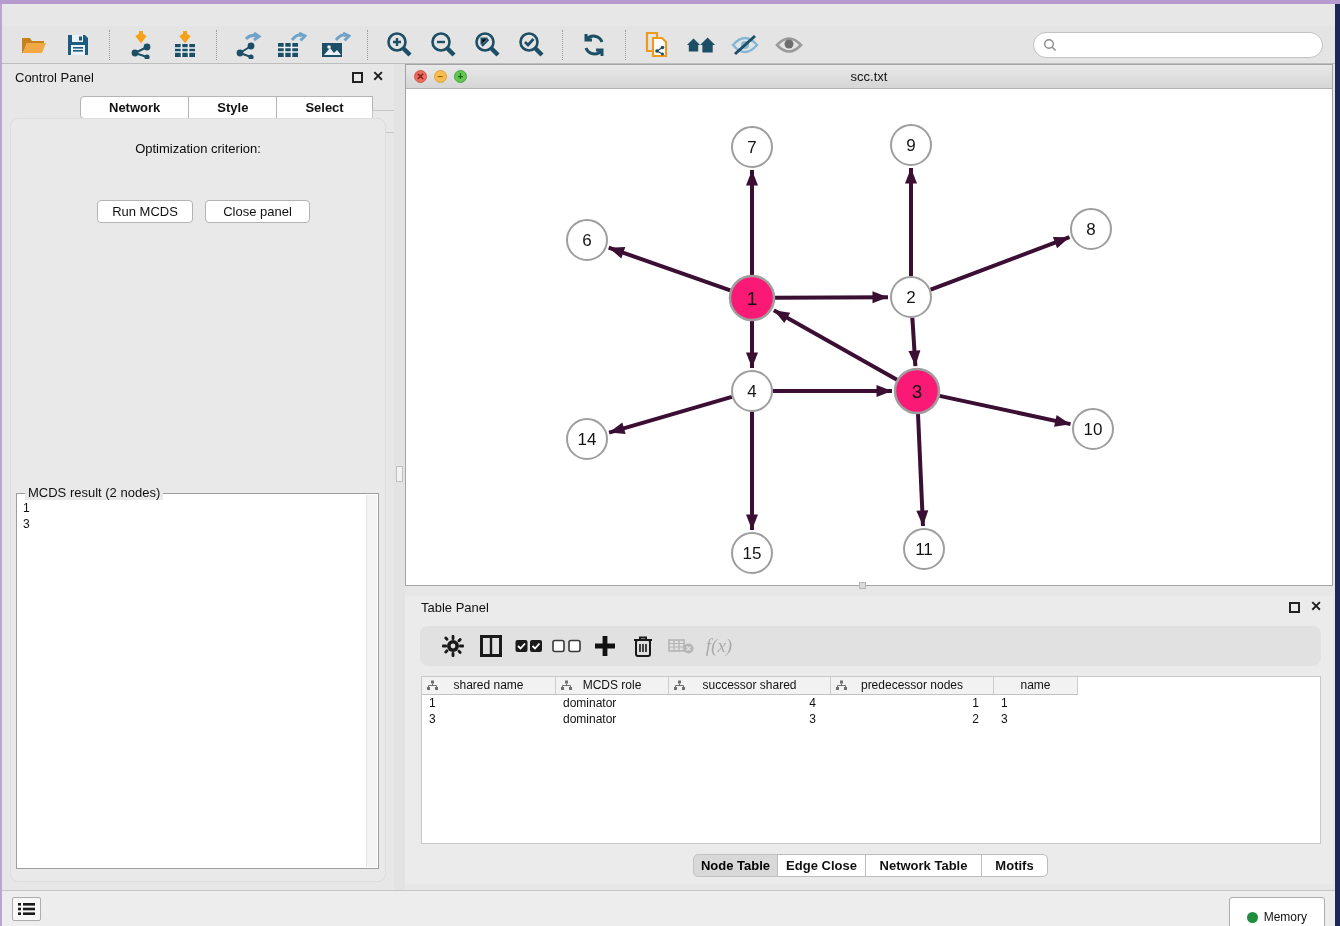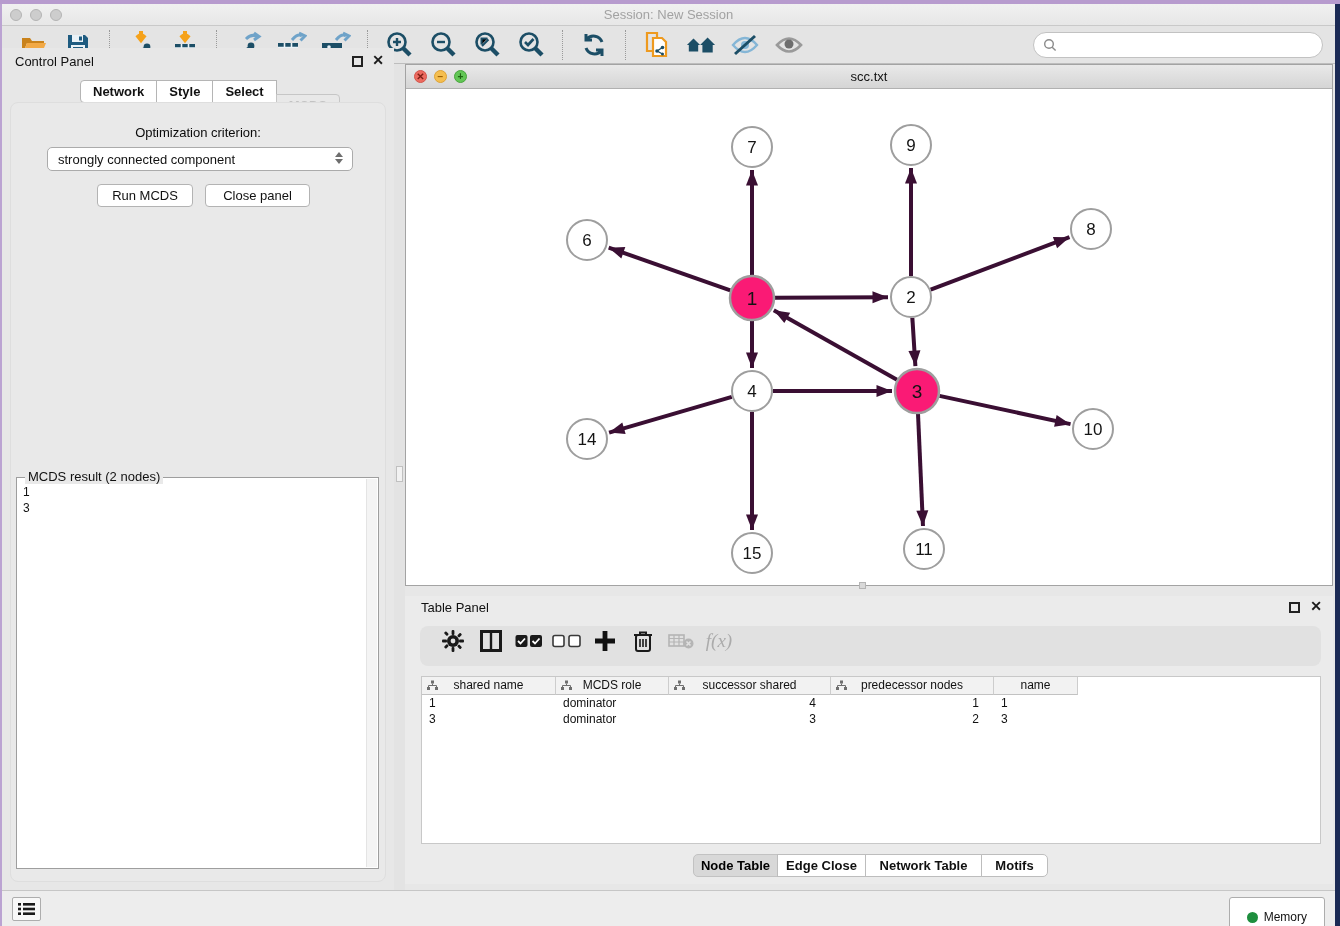--- a/index.html
+++ b/index.html
@@ -23,27 +23,27 @@
   
   #toolbar { position:absolute; left:2px; right:5px; top:26px; height:38px; background:#E4E4E4;
              border-bottom:1px solid #BDBDBD; display:flex; align-items:center; padding-left:10px; }
   .tb-icon { width:30px; height:30px; display:flex; align-items:center; justify-content:center; margin:0 7px; }
   .tb-sep { width:1px; height:30px; border-left:1px dotted #9A9A9A; margin:0 9px; }
   #search-box { position:absolute; right:12px; top:6px; width:290px; height:26px; background:#FFF;
                 border:1px solid #C2C2C2; border-radius:13px; display:flex; align-items:center; padding-left:9px; }
   #search-box input { border:none; outline:none; flex:1; font-size:13px; background:transparent; margin-left:6px; }
 
   
-  #control-panel { position:absolute; left:2px; top:48px; width:392px; bottom:36px; background:#E7E7E7; }
+  #control-panel { position:absolute; left:2px; top:64px; width:392px; bottom:36px; background:#E7E7E7; }
   #cp-header { position:absolute; left:0; right:0; top:0; height:28px; }
   #cp-header .cp-title { position:absolute; left:13px; top:6px; font-size:13px; color:#111; }
   .float-box { position:absolute; top:8px; width:11px; height:11px; border:2px solid #222; }
   .close-x { position:absolute; top:4px; font-size:14px; font-weight:bold; color:#1A1A1A; }
   #cp-tabs { position:absolute; left:78px; top:32px; height:23px; display:flex; }
-  .cp-tab { height:23px; padding:0 12px; background:#FFF; border:1px solid #B5B5B5; margin-left:-1px;
+  .cp-tab { height:23px; padding:0 28px; background:#FFF; border:1px solid #B5B5B5; margin-left:-1px;
             font-size:13px; font-weight:bold; color:#111; display:flex; align-items:center; }
   .cp-tab:first-child { border-radius:4px 0 0 4px; margin-left:0; }
   .cp-tab:last-child { border-radius:0 4px 4px 0; }
   .cp-tab.muted { background:#E8E8E8; color:#C3C3C3; border-color:#C6C6C6;margin-top:14px; }
   #cp-body { position:absolute; left:8px; right:8px; top:54px; bottom:8px; background:#E9E9E9;
              border:1px solid #DEDEDE; border-radius:8px; }
   #opt-label { position:absolute; left:0; right:0; top:22px; text-align:center; font-size:13px; color:#0A0A0A; }
   #opt-select { position:absolute; left:36px; right:32px; top:44px; height:24px; background:#FFF;
                 border:1px solid #ABABAB; border-radius:5px; font-size:13px; color:#111;
                 display:flex; align-items:center; padding-left:10px; }
@@ -74,21 +74,21 @@
   #light-min   { left:28px; background:#F5BE4F; border:1px solid #DEA435; color:#985E00; }
   #light-zoom  { left:48px; background:#62C655; border:1px solid #47A53C; color:#1C6511; }
   #net-titlebar .title { position:absolute; left:0; right:0; top:4px; text-align:center; font-size:13px; color:#111; }
   #net-canvas { position:absolute; left:0; right:0; top:24px; bottom:0; background:#FFF; }
   #net-resize-dot { position:absolute; left:453px; bottom:-4px; width:7px; height:7px; background:#D9D9D9; border:1px solid #B5B5B5; }
 
   
   #table-panel { position:absolute; left:405px; top:596px; width:928px; height:288px; background:#EBEBEB; }
   #tp-header .tp-title { position:absolute; left:16px; top:4px; font-size:13px; color:#111; }
   #tp-toolbar { position:absolute; left:15px; right:12px; top:30px; height:40px; background:#E1E1E1;
-                border-radius:8px; display:flex; align-items:flex-start; padding-left:14px; }
+                border-radius:8px; display:flex; align-items:center; padding-left:14px; }
   .tp-icon { width:30px; height:30px; margin:0 4px; display:flex; align-items:center; justify-content:center; }
   .fx { font-family:"Liberation Serif", serif; font-style:italic; font-size:19px; color:#ABABAB; }
   #tbl { position:absolute; left:16px; right:12px; top:80px; bottom:40px; background:#FFF;
          border:1px solid #C8C8C8; overflow:hidden; }
   #tbl-head { display:flex; height:18px; }
   .th { position:relative; background:#F2F2F2; border-right:1px solid #CDCDCD; border-bottom:1px solid #C2C2C2;
         font-size:12px; color:#111; text-align:center; line-height:17px; }
   .th .sort-ico { position:absolute; left:5px; top:3px; }
   .tr { display:flex; height:16px; }
   .td { font-size:12px; color:#111; line-height:16px; white-space:nowrap; overflow:hidden; }
@@ -111,26 +111,20 @@
   #memory-btn .lbl { font-size:12px; color:#111; }
 </style>
 </head>
 <body>
 
 <div id="screen">
   <div id="edge-top"></div>
   <div id="edge-left"></div>
   <div id="edge-right"></div>
 
-  <div id="titlebar">
-    <span class="tl-dot" style="left:8px"></span>
-    <span class="tl-dot" style="left:28px"></span>
-    <span class="tl-dot" style="left:48px"></span>
-    <span class="title">Session: New Session</span>
-  </div>
 
   <div id="toolbar">
     <span class="tb-icon">
       <svg width="28" height="24" viewBox="0 0 28 24">
           <path d="M2 5 h8 l2 3 h12 v2 H7 L3 20 H2 z" fill="#C9821B"></path>
           <path d="M7 10 h19 l-4 10 H3 z" fill="#F2A945"></path>
         </svg>
     </span>
     <span class="tb-icon">
       <svg width="24" height="24" viewBox="0 0 24 24">
@@ -266,27 +260,20 @@
       <span class="close-x" style="right:10px">✕</span>
     </div>
     <div id="cp-tabs">
       <span class="cp-tab">Network</span>
       <span class="cp-tab">Style</span>
       <span class="cp-tab">Select</span>
       <span class="cp-tab muted">MCDS</span>
     </div>
     <div id="cp-body">
       <div id="opt-label">Optimization criterion:</div>
-      <div id="opt-select">
-        <span>strongly connected component</span>
-        <span class="stepper">
-            <span class="tri-up"></span>
-            <span class="tri-down"></span>
-          </span>
-      </div>
       <div class="cp-btn" id="btn-run">Run MCDS</div>
       <div class="cp-btn" id="btn-close">Close panel</div>
       <div id="result-box">
         <span id="result-legend">MCDS result (2 nodes)</span>
         <div id="result-lines">
           <div>1</div>
           <div>3</div>
         </div>
         <div id="result-scroll"></div>
       </div>

